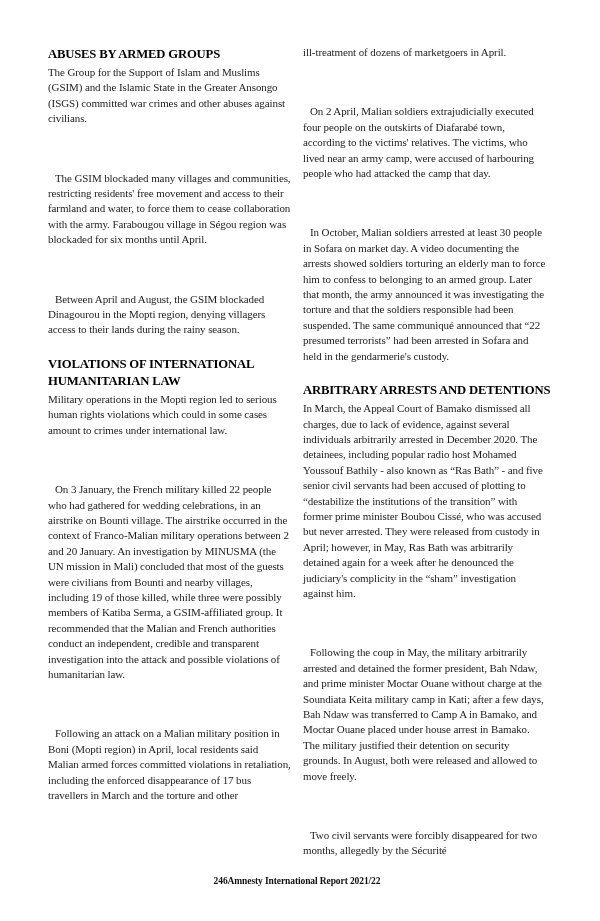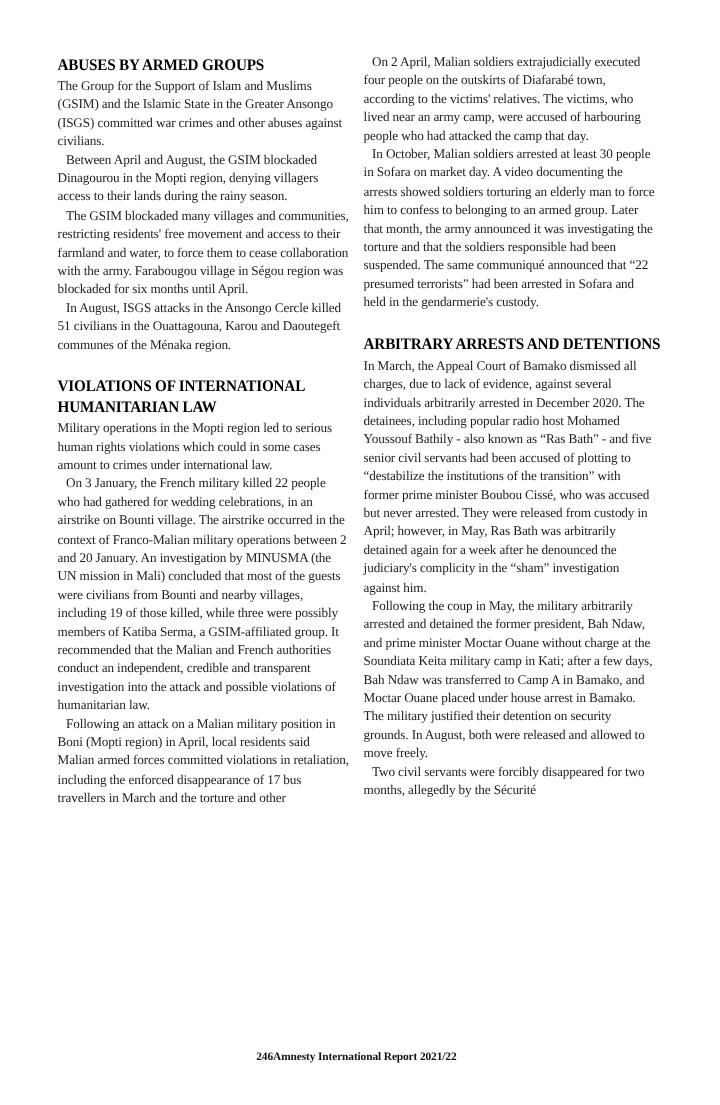--- a/index.html
+++ b/index.html
@@ -31,20 +31,21 @@
   .col p {
     margin: 0;
     font-size: 11px;
     line-height: 15.4px;
     letter-spacing: -0.1px;
     color: #1d1d1d;
     text-align: left;
   }
   .col p.ind {
     text-indent: 7px;
+    margin-top: 44px;
   }
   .col h2 {
     margin: 17px 0 3px 0;
     font-size: 13.5px;
     line-height: 17px;
     font-weight: 700;
     color: #000000;
     letter-spacing: -0.2px;
     transform: scaleX(0.94);
     transform-origin: 0 50%;
@@ -70,30 +71,30 @@
 </style>
 </head>
 <body>
 
 <div class="page">
   <div class="content">
 
     <div class="col">
       <h2 class="first">ABUSES BY ARMED GROUPS</h2>
       <p>The Group for the Support of Islam and Muslims (GSIM) and the Islamic State in the Greater Ansongo (ISGS) committed war crimes and other abuses against civilians.</p>
+      <p class="ind">The GSIM blockaded many villages and communities, restricting residents' free movement and access to their farmland and water, to force them to cease collaboration with the army. Farabougou village in Ségou region was blockaded for six months until April.</p>
       <p class="ind">Between April and August, the GSIM blockaded Dinagourou in the Mopti region, denying villagers access to their lands during the rainy season.</p>
-      <p class="ind">The GSIM blockaded many villages and communities, restricting residents' free movement and access to their farmland and water, to force them to cease collaboration with the army. Farabougou village in Ségou region was blockaded for six months until April.</p>
-      <p class="ind">In August, ISGS attacks in the Ansongo Cercle killed 51 civilians in the Ouattagouna, Karou and Daoutegeft communes of the Ménaka region.</p>
       <h2 class="wrap">VIOLATIONS OF INTERNATIONAL HUMANITARIAN LAW</h2>
       <p>Military operations in the Mopti region led to serious human rights violations which could in some cases amount to crimes under international law.</p>
       <p class="ind">On 3 January, the French military killed 22 people who had gathered for wedding celebrations, in an airstrike on Bounti village. The airstrike occurred in the context of Franco-Malian military operations between 2 and 20 January. An investigation by MINUSMA (the UN mission in Mali) concluded that most of the guests were civilians from Bounti and nearby villages, including 19 of those killed, while three were possibly members of Katiba Serma, a GSIM-affiliated group. It recommended that the Malian and French authorities conduct an independent, credible and transparent investigation into the attack and possible violations of humanitarian law.</p>
       <p class="ind">Following an attack on a Malian military position in Boni (Mopti region) in April, local residents said Malian armed forces committed violations in retaliation, including the enforced disappearance of 17 bus travellers in March and the torture and other</p>
     </div>
 
     <div class="col">
+      <p>ill-treatment of dozens of marketgoers in April.</p>
       <p class="ind">On 2 April, Malian soldiers extrajudicially executed four people on the outskirts of Diafarabé town, according to the victims' relatives. The victims, who lived near an army camp, were accused of harbouring people who had attacked the camp that day.</p>
       <p class="ind">In October, Malian soldiers arrested at least 30 people in Sofara on market day. A video documenting the arrests showed soldiers torturing an elderly man to force him to confess to belonging to an armed group. Later that month, the army announced it was investigating the torture and that the soldiers responsible had been suspended. The same communiqué announced that “22 presumed terrorists” had been arrested in Sofara and held in the gendarmerie's custody.</p>
       <h2>ARBITRARY ARRESTS AND DETENTIONS</h2>
       <p>In March, the Appeal Court of Bamako dismissed all charges, due to lack of evidence, against several individuals arbitrarily arrested in December 2020. The detainees, including popular radio host Mohamed Youssouf Bathily - also known as “Ras Bath” - and five senior civil servants had been accused of plotting to “destabilize the institutions of the transition” with former prime minister Boubou Cissé, who was accused but never arrested. They were released from custody in April; however, in May, Ras Bath was arbitrarily detained again for a week after he denounced the judiciary's complicity in the “sham” investigation against him.</p>
       <p class="ind">Following the coup in May, the military arbitrarily arrested and detained the former president, Bah Ndaw, and prime minister Moctar Ouane without charge at the Soundiata Keita military camp in Kati; after a few days, Bah Ndaw was transferred to Camp A in Bamako, and Moctar Ouane placed under house arrest in Bamako. The military justified their detention on security grounds. In August, both were released and allowed to move freely.</p>
       <p class="ind">Two civil servants were forcibly disappeared for two months, allegedly by the Sécurité</p>
     </div>
 
   </div>
 

